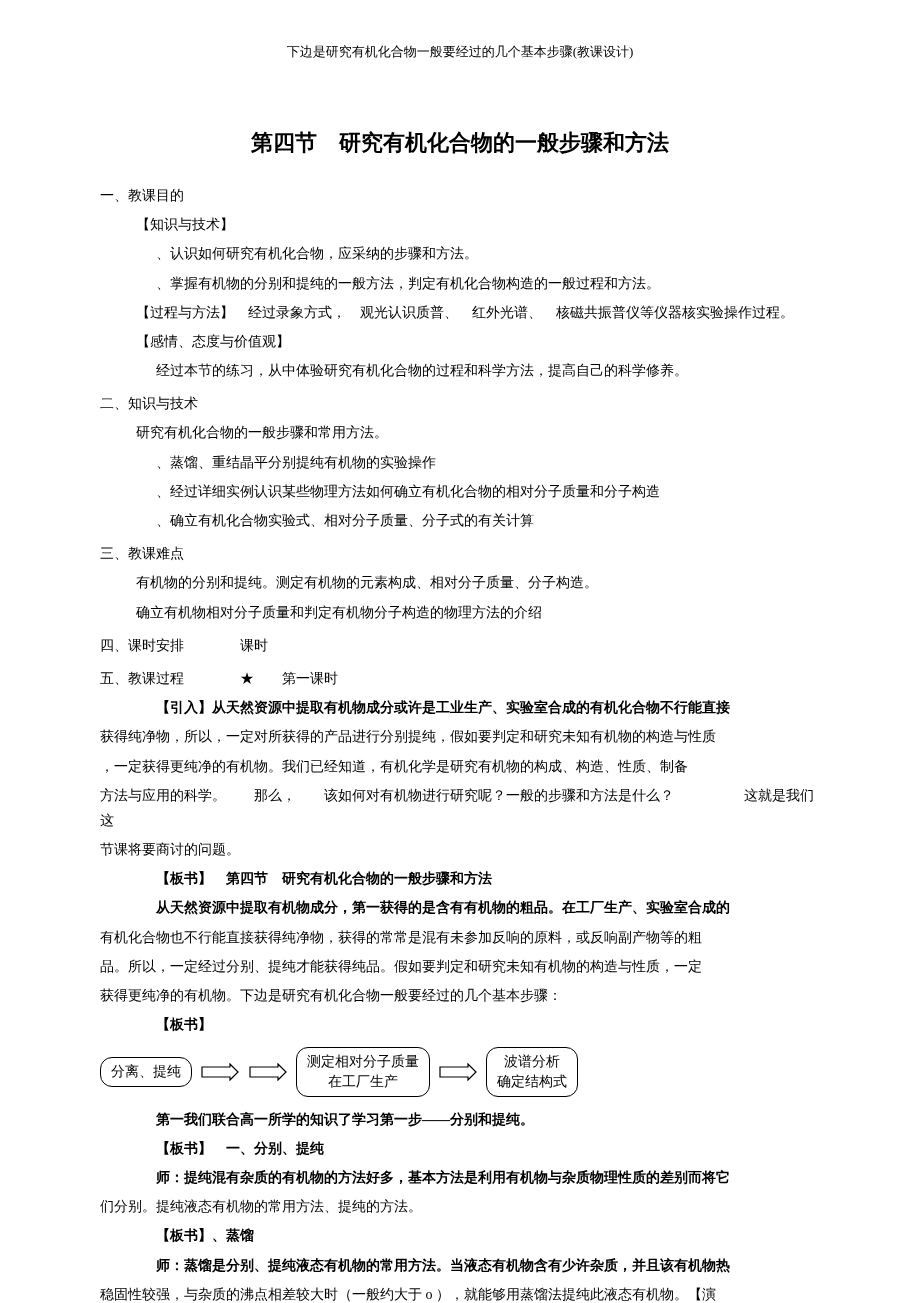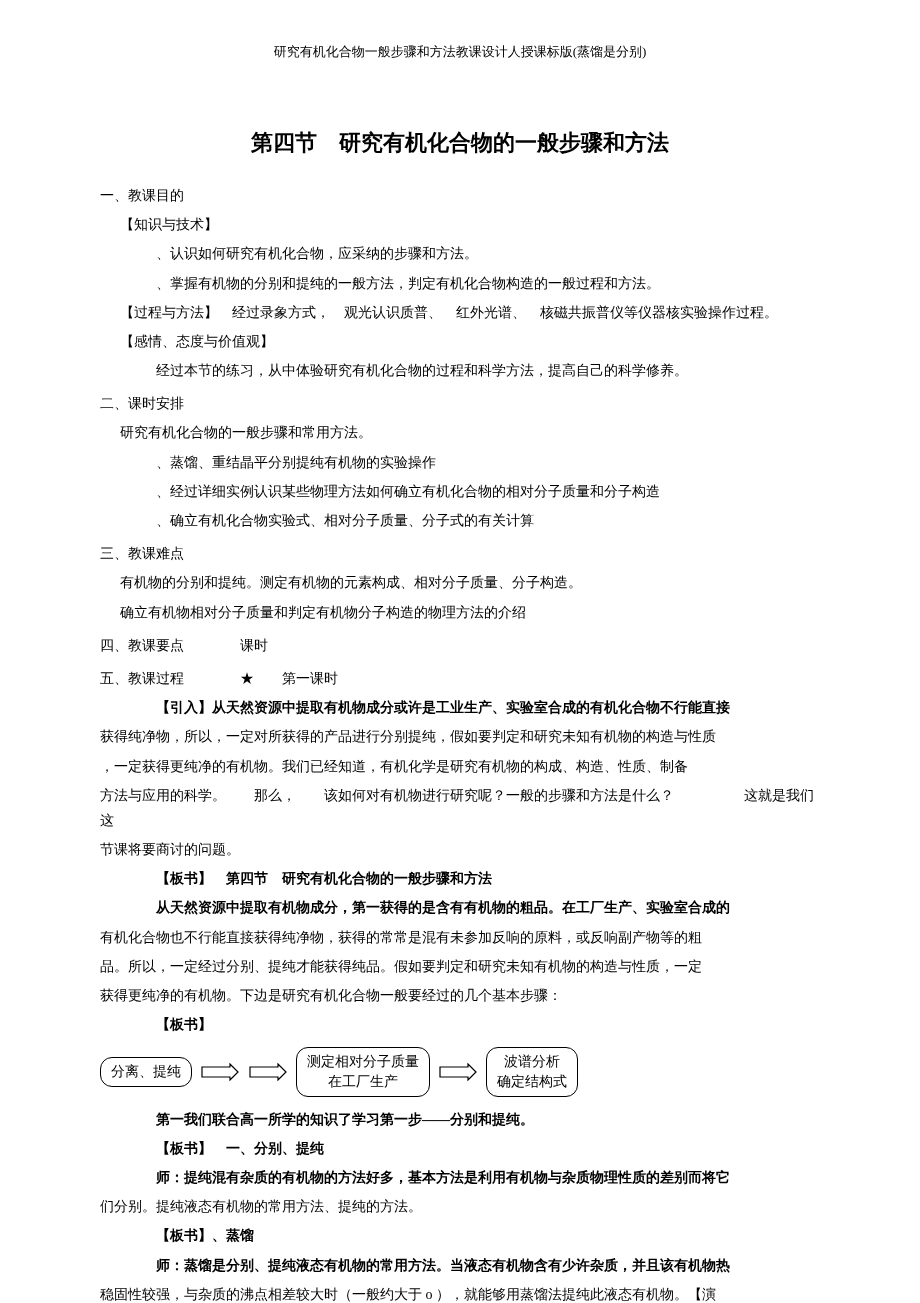--- a/index.html
+++ b/index.html
@@ -26,21 +26,21 @@
       font-size: 22px;
       font-weight: bold;
       margin-bottom: 20px;
     }
     .section-heading {
       font-size: 14px;
       margin-top: 8px;
       margin-bottom: 4px;
     }
     .sub-heading {
-      margin-left: 20px;
+      margin-left: 36px;
       font-size: 14px;
       margin-bottom: 4px;
     }
     .body-text {
       margin-left: 56px;
       font-size: 14px;
       margin-bottom: 4px;
     }
     .para {
       text-indent: 28px;
@@ -77,43 +77,43 @@
     .flow-arrow svg {
       width: 40px;
       height: 18px;
     }
   </style>
 </head>
 <body>
 
 
 
-<div class="header-title">研究有机化合物一般步骤和方法教课设计人授课标版(蒸馏是分别)</div>
+<div class="header-title">下边是研究有机化合物一般要经过的几个基本步骤(教课设计)</div>
 
 <h1 class="main-title">第四节　研究有机化合物的一般步骤和方法</h1>
 
 <div class="section-heading">一、教课目的</div>
 <div class="sub-heading">【知识与技术】</div>
 <div class="body-text">、认识如何研究有机化合物，应采纳的步骤和方法。</div>
 <div class="body-text">、掌握有机物的分别和提纯的一般方法，判定有机化合物构造的一般过程和方法。</div>
 <div class="sub-heading">【过程与方法】　经过录象方式，　观光认识质普、　红外光谱、　核磁共振普仪等仪器核实验操作过程。</div>
 <div class="sub-heading">【感情、态度与价值观】</div>
 <div class="body-text">经过本节的练习，从中体验研究有机化合物的过程和科学方法，提高自己的科学修养。</div>
 
-<div class="section-heading">二、课时安排</div>
+<div class="section-heading">二、知识与技术</div>
 <div class="sub-heading">研究有机化合物的一般步骤和常用方法。</div>
 <div class="body-text">、蒸馏、重结晶平分别提纯有机物的实验操作</div>
 <div class="body-text">、经过详细实例认识某些物理方法如何确立有机化合物的相对分子质量和分子构造</div>
 <div class="body-text">、确立有机化合物实验式、相对分子质量、分子式的有关计算</div>
 
 <div class="section-heading">三、教课难点</div>
 <div class="sub-heading">有机物的分别和提纯。测定有机物的元素构成、相对分子质量、分子构造。</div>
 <div class="sub-heading">确立有机物相对分子质量和判定有机物分子构造的物理方法的介绍</div>
 
-<div class="section-heading">四、教课要点　　　　课时</div>
+<div class="section-heading">四、课时安排　　　　课时</div>
 
 <div class="section-heading">五、教课过程　　　　★　　第一课时</div>
 
 <div class="para indent-1">【引入】从天然资源中提取有机物成分或许是工业生产、实验室合成的有机化合物不行能直接</div>
 <div class="para-noindent">获得纯净物，所以，一定对所获得的产品进行分别提纯，假如要判定和研究未知有机物的构造与性质</div>
 <div class="para-noindent">，一定获得更纯净的有机物。我们已经知道，有机化学是研究有机物的构成、构造、性质、制备</div>
 <div class="para-noindent">方法与应用的科学。　　那么，　　该如何对有机物进行研究呢？一般的步骤和方法是什么？　　　　　这就是我们这</div>
 <div class="para-noindent">节课将要商讨的问题。</div>
 
 <div class="para indent-1">【板书】　第四节　研究有机化合物的一般步骤和方法</div>

